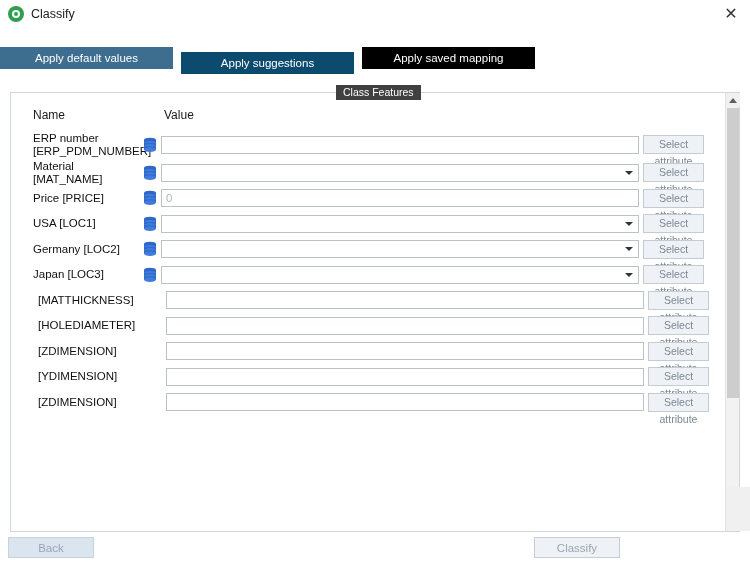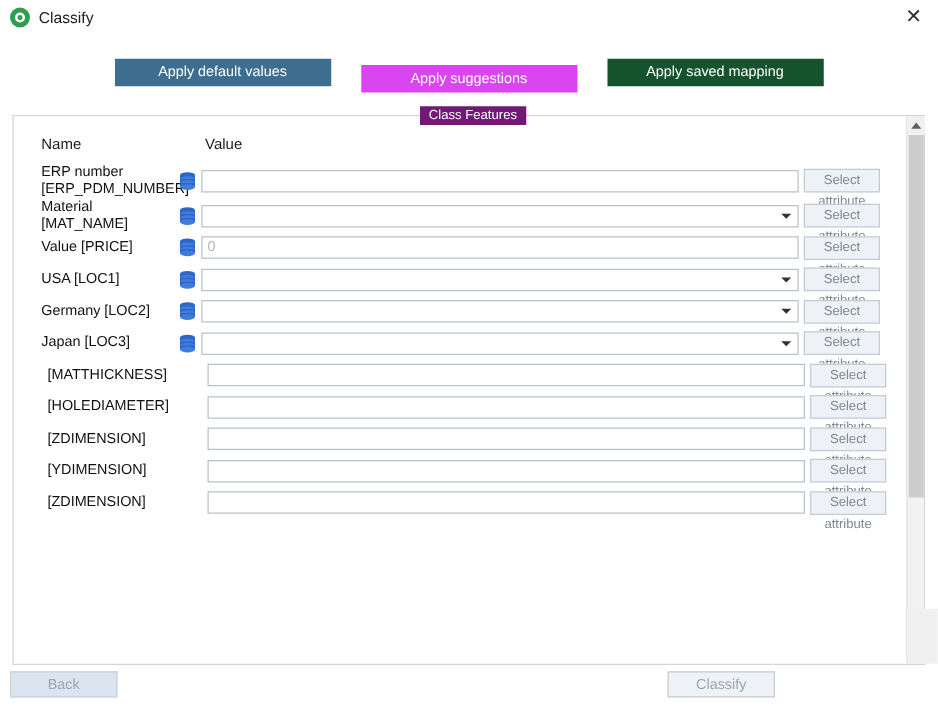--- a/index.html
+++ b/index.html
@@ -65,58 +65,57 @@
     font-size: 16px;
     line-height: 1;
     cursor: pointer;
   }
 
   
   .action-bar {
     height: 46px;
     display: flex;
     align-items: center;
-    justify-content: center;
-    gap: 24px;
+    gap: 8px;
     padding-top: 12px;
     box-sizing: border-box;
   }
   .action-btn {
     width: 173px;
     height: 22px;
     border: none;
     color: #ffffff;
     font-size: 11.5px;
     font-family: "Liberation Sans", sans-serif;
     cursor: pointer;
     display: flex;
     align-items: center;
     justify-content: center;
     padding: 0;
   }
   .btn-default { background: #3d6e8f; }
-  .btn-suggest { background: #d946ef; margin-top: 10px; }
-  .btn-saved   { background: #14532d; }
+  .btn-suggest { background: #0c4a6e; margin-top: 10px; }
+  .btn-saved   { background: #000000; }
 
   
   .groupbox {
     position: absolute;
     left: 10px;
     top: 92px;
     width: 730px;
     height: 440px;
     border: 1px solid #cfd6dd;
     background: #ffffff;
     box-sizing: border-box;
   }
   .group-title {
     position: absolute;
     left: 325px;
     top: -8px;
-    background: #701a75;
+    background: #404040;
     color: #ffffff;
     font-size: 10.5px;
     padding: 1px 7px 2px 7px;
     line-height: 12px;
   }
 
   .inner {
     position: absolute;
     left: 0; top: 0; right: 14px; bottom: 0;
     overflow: hidden;
@@ -401,21 +400,21 @@
             <span class="combo-text"></span>
             <span class="combo-arrow">
                 <i></i>
               </span>
           </div>
         </div>
         <button class="sel-btn">Select attribute</button>
       </div>
 
       <div class="row">
-        <div class="row-label">Value [PRICE]</div>
+        <div class="row-label">Price [PRICE]</div>
         <div class="db-icon">
           <svg width="14" height="16" viewBox="0 0 14 16">
             <ellipse cx="7" cy="3" rx="6" ry="2.3" fill="#2f67c9"></ellipse>
             <rect x="1" y="3" width="12" height="3.2" fill="#2f67c9"></rect>
             <ellipse cx="7" cy="6.2" rx="6" ry="2.3" fill="#3f7cdb"></ellipse>
             <rect x="1" y="6.2" width="12" height="3.2" fill="#2f67c9"></rect>
             <ellipse cx="7" cy="9.4" rx="6" ry="2.3" fill="#3f7cdb"></ellipse>
             <rect x="1" y="9.4" width="12" height="3.2" fill="#2f67c9"></rect>
             <ellipse cx="7" cy="12.6" rx="6" ry="2.3" fill="#3f7cdb"></ellipse>
           </svg>

